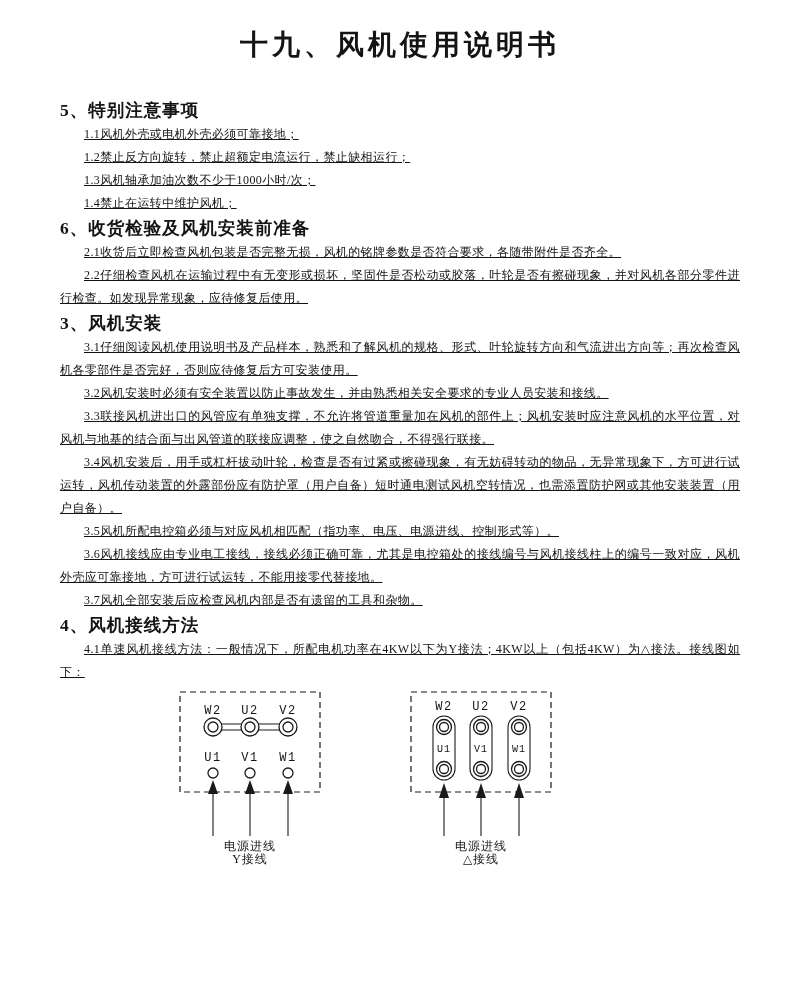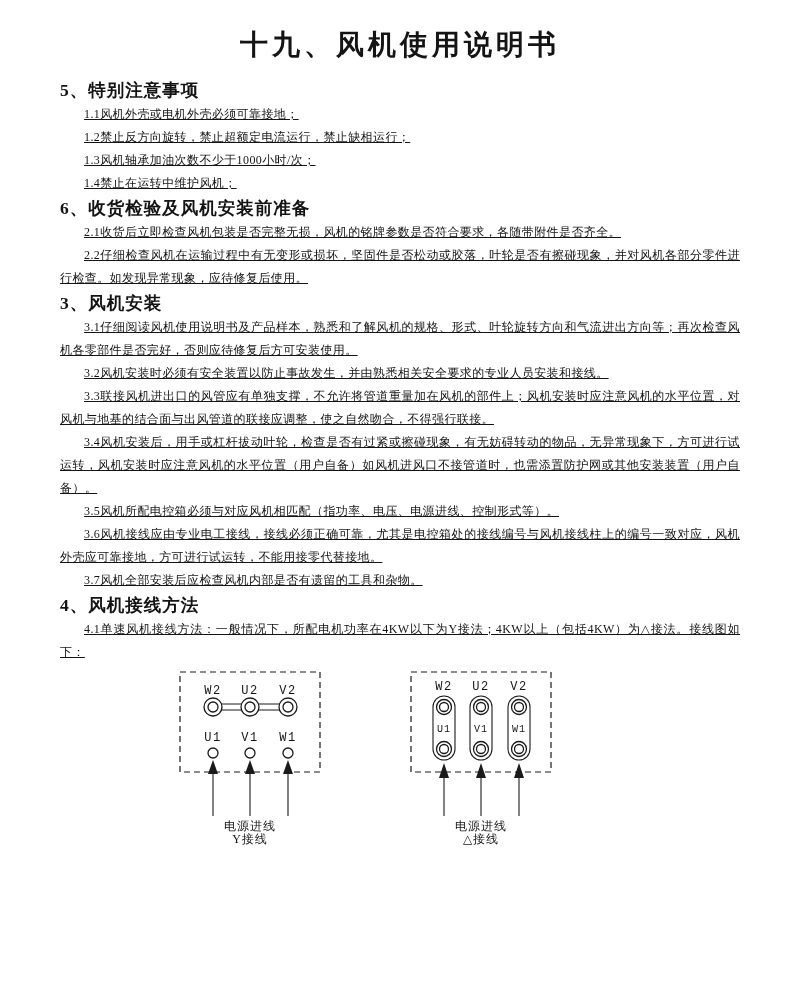--- a/index.html
+++ b/index.html
@@ -7,21 +7,21 @@
   body {
     font-family:"Liberation Serif","DejaVu Serif",serif;
     color:#141414;
   }
   .page { padding:18px 60px 0 60px; }
   .title {
     text-align:center;
     font-size:28px;
     font-weight:bold;
     letter-spacing:4px;
-    margin:8px 0 13px 0;
+    margin:8px 0 33px 0;
   }
   .sec-heading {
     font-size:17.5px;
     font-weight:bold;
     letter-spacing:1px;
     line-height:26px;
   }
   .para {
     font-size:12px;
     line-height:23px;
@@ -75,21 +75,21 @@
     <h2 class="sec-heading">6、收货检验及风机安装前准备</h2>
     <p class="para">2.1收货后立即检查风机包装是否完整无损，风机的铭牌参数是否符合要求，各随带附件是否齐全。</p>
     <p class="para">2.2仔细检查风机在运输过程中有无变形或损坏，坚固件是否松动或胶落，叶轮是否有擦碰现象，并对风机各部分零件进行检查。如发现异常现象，应待修复后使用。</p>
   </section>
 
   <section>
     <h2 class="sec-heading">3、风机安装</h2>
     <p class="para">3.1仔细阅读风机使用说明书及产品样本，熟悉和了解风机的规格、形式、叶轮旋转方向和气流进出方向等；再次检查风机各零部件是否完好，否则应待修复后方可安装使用。</p>
     <p class="para">3.2风机安装时必须有安全装置以防止事故发生，并由熟悉相关安全要求的专业人员安装和接线。</p>
     <p class="para">3.3联接风机进出口的风管应有单独支撑，不允许将管道重量加在风机的部件上；风机安装时应注意风机的水平位置，对风机与地基的结合面与出风管道的联接应调整，使之自然吻合，不得强行联接。</p>
-    <p class="para">3.4风机安装后，用手或杠杆拔动叶轮，检查是否有过紧或擦碰现象，有无妨碍转动的物品，无异常现象下，方可进行试运转，风机安装时应注意风机的水平位置（用户自备）如风机进风口不接管道时，也需添置防护网或其他安装装置（用户自备）。</p>
+    <p class="para">3.4风机安装后，用手或杠杆拔动叶轮，检查是否有过紧或擦碰现象，有无妨碍转动的物品，无异常现象下，方可进行试运转，风机传动装置的外露部份应有防护罩（用户自备）短时通电测试风机空转情况，也需添置防护网或其他安装装置（用户自备）。</p>
     <p class="para">3.5风机所配电控箱必须与对应风机相匹配（指功率、电压、电源进线、控制形式等）。</p>
     <p class="para">3.6风机接线应由专业电工接线，接线必须正确可靠，尤其是电控箱处的接线编号与风机接线柱上的编号一致对应，风机外壳应可靠接地，方可进行试运转，不能用接零代替接地。</p>
     <p class="para">3.7风机全部安装后应检查风机内部是否有遗留的工具和杂物。</p>
   </section>
 
   <section>
     <h2 class="sec-heading">4、风机接线方法</h2>
     <p class="para">4.1单速风机接线方法：一般情况下，所配电机功率在4KW以下为Y接法；4KW以上（包括4KW）为△接法。接线图如下：</p>
   </section>
 

